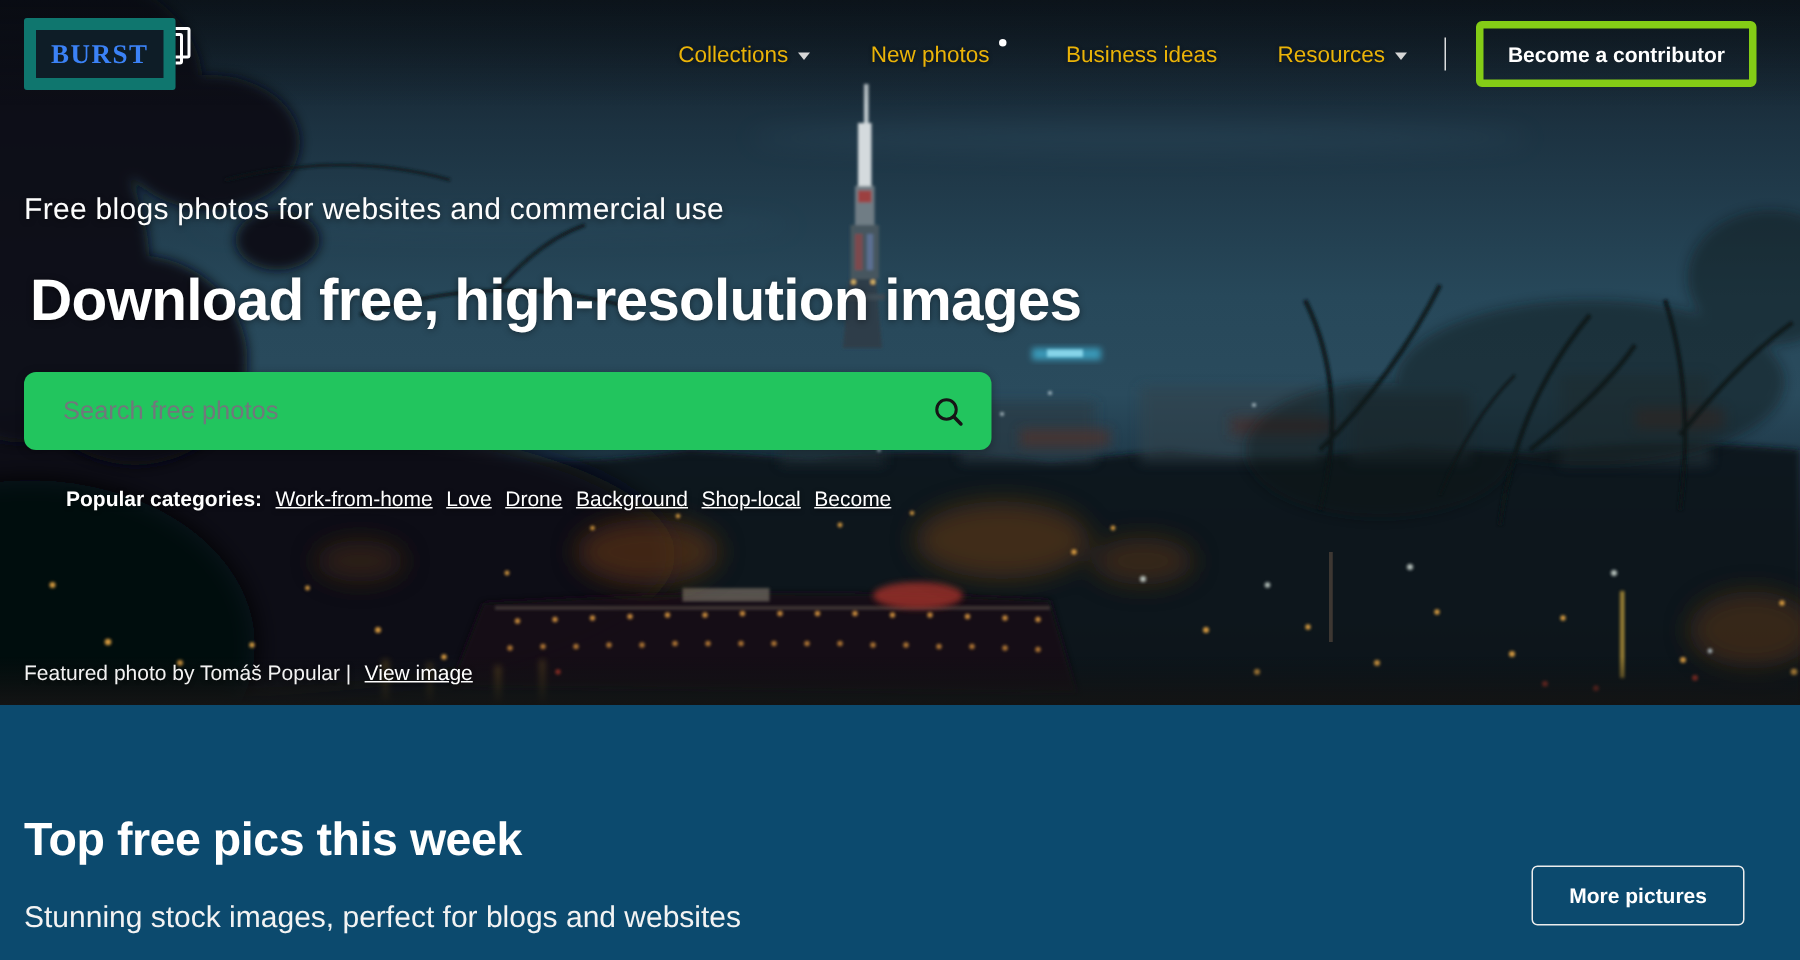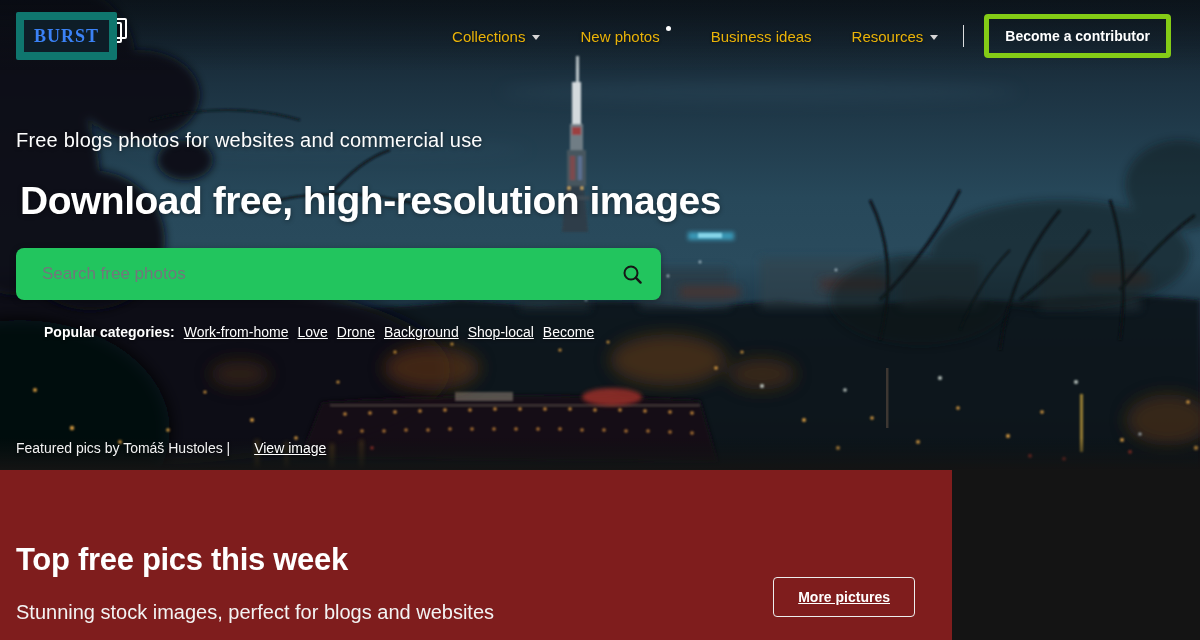--- a/index.html
+++ b/index.html
@@ -80,37 +80,37 @@
     display: flex; align-items: center; font-size: 14px; color: #fff;
     text-shadow: 0 1px 3px rgba(0,0,0,.55);
     padding-left: 28px;
   }
   .popular-label { font-weight: 700; margin-right: 9px; }
   .popular a { color: #fff; text-decoration: underline; margin-right: 9px; cursor: pointer; }
   .credit {
     position: absolute; left: 16px; bottom: 14px; z-index: 4;
     font-size: 14px; color: #f2f2f2; text-shadow: 0 1px 3px rgba(0,0,0,.55);
   }
-  .credit a { color: #fff; text-decoration: underline; margin-left: 20px; cursor: pointer; }
+  .credit a { color: #fff; text-decoration: underline; margin-left: 5px; cursor: pointer; }
 
   
-  .top-week { position: relative; width: 952px; height: 170px; background: #7f1d1d; }
+  .top-week { position: relative; width: 1200px; height: 170px; background: #0c4a6e; }
   .week-heading {
     position: absolute; left: 16px; top: 72px; margin: 0;
     font-size: 31px; font-weight: 700; color: #fff; letter-spacing: -.3px;
   }
   .week-sub {
     position: absolute; left: 16px; top: 131px; margin: 0;
     font-size: 20px; font-weight: 400; color: #f3f3f3;
   }
   .more-btn {
     position: absolute; right: 37px; top: 107px;
     border: 1px solid #ededed; border-radius: 4px; background: transparent;
     color: #fff; font-weight: 700; font-size: 14px; padding: 11px 24px;
-    font-family: inherit; cursor: pointer; text-decoration: underline;
+    font-family: inherit; cursor: pointer;
   }
 </style>
 </head>
 <body>
 
 <section class="hero">
 
   <div class="hero-bg">
     <svg width="1200" height="470" viewBox="0 0 1200 470" preserveAspectRatio="none">
       <defs>
@@ -354,21 +354,21 @@
     <span class="popular-label">Popular categories:</span>
     <a>Work-from-home</a>
     <a>Love</a>
     <a>Drone</a>
     <a>Background</a>
     <a>Shop-local</a>
     <a>Become</a>
   </div>
 
   <div class="credit">
-    <span>Featured pics by Tomáš Hustoles |</span>
+    <span>Featured photo by Tomáš Popular |</span>
     <a>View image</a>
   </div>
 </section>
 
 <section class="top-week">
   <h2 class="week-heading">Top free pics this week</h2>
   <p class="week-sub">Stunning stock images, perfect for blogs and websites</p>
   <button class="more-btn">More pictures</button>
 </section>
 

